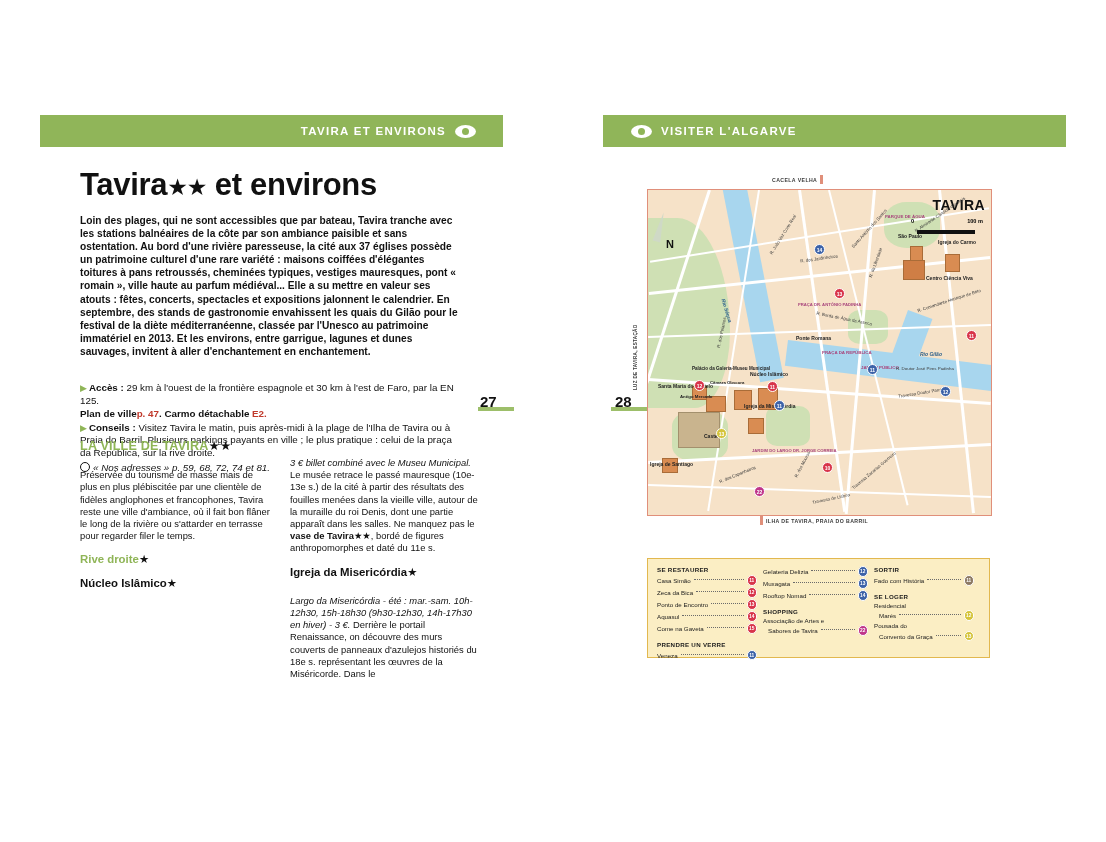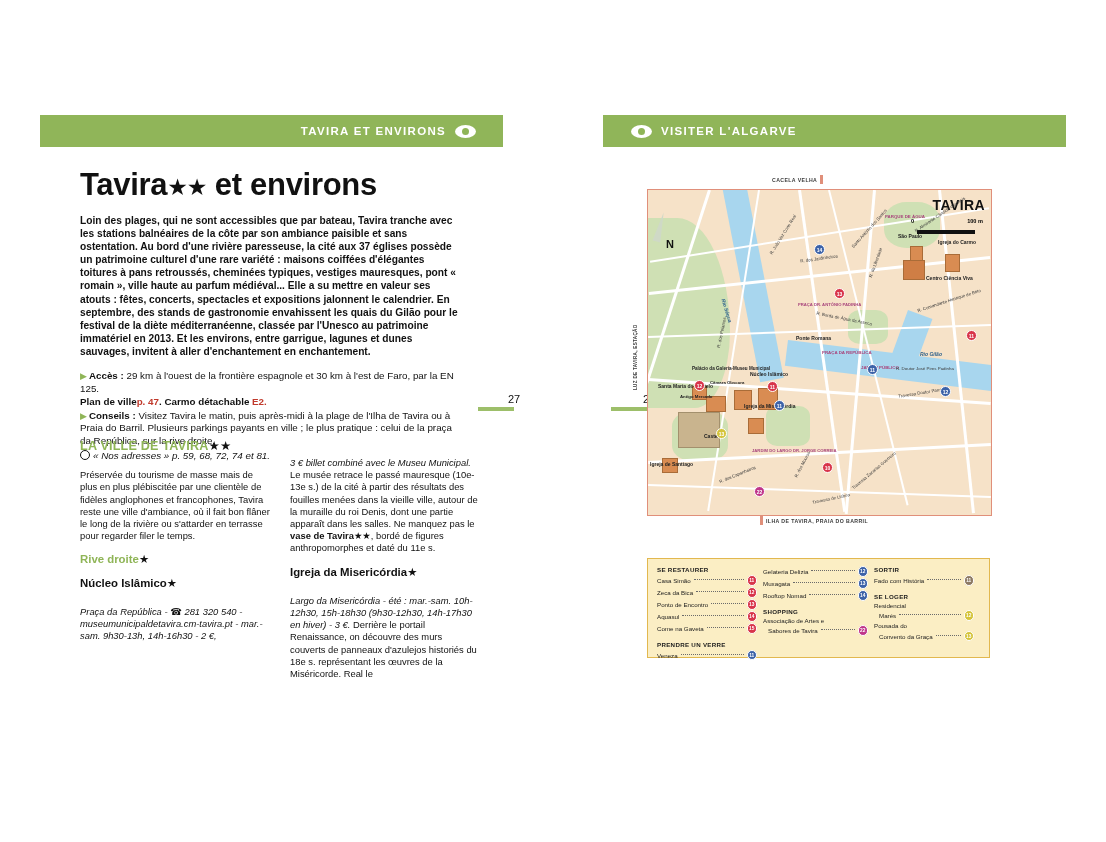--- a/index.html
+++ b/index.html
@@ -34,21 +34,21 @@
   h1.title{
     font-size:31px;font-weight:bold;color:#111;margin:20px 0 0 40px;
     letter-spacing:-0.3px;
   }
   h1.title .stars{font-size:23px;letter-spacing:-1px;}
 
   .intro{
     margin:11px 0 0 40px;width:380px;font-size:10.2px;line-height:13.1px;
     color:#111;font-weight:bold;text-align:left;
   }
-  .infoblock{margin:12px 0 0 40px;width:382px;font-size:9.8px;line-height:12.6px;color:#111;}
+  .infoblock{margin:24px 0 0 40px;width:382px;font-size:9.8px;line-height:12.6px;color:#111;}
   .infoblock p{margin:0 0 1px 0;}
   .tri{color:#8fb557;font-size:9px;margin-right:2px;}
   .lbl{font-weight:bold;}
   .red{color:#c0392b;font-weight:bold;}
   .ital{font-style:italic;}
   .circ-g{
     display:inline-block;width:8px;height:8px;border-radius:50%;
     border:1.4px solid #111;margin-right:3px;position:relative;top:1px;
   }
 
@@ -58,21 +58,21 @@
   .col h2{
     color:#8fb557;font-size:12.6px;font-weight:bold;margin:0 0 3px 0;letter-spacing:0.2px;
   }
   .col h3{color:#8fb557;font-size:11.4px;font-weight:bold;margin:11px 0 2px 0;}
   .col h4{color:#111;font-size:11.4px;font-weight:bold;margin:11px 0 2px 0;}
   .col p{margin:17px 0 4px 0;}
   .col .it{font-style:italic;}
   .blk{color:#111;}
 
   
-  .pagenum{position:absolute;font-size:11px;font-weight:normal;color:#111;margin-left:28px;}
+  .pagenum{position:absolute;font-size:15px;font-weight:bold;color:#111;}
   .pagebar{position:absolute;width:36px;height:4px;background:#9dbf6a;}
 
   
   .mapwrap{position:absolute;left:44px;top:60px;width:345px;height:340px;}
   .mapframe{
     position:absolute;left:0;top:14px;width:343px;height:325px;
     border:1.3px solid #e08f7a;background:#f6e2c8;overflow:hidden;
   }
   .cap-top{
     position:absolute;left:125px;top:0px;font-size:5.2px;font-weight:bold;
@@ -182,32 +182,31 @@
         <h2>
           <span>LA VILLE DE TAVIRA</span><span class="blk">★★</span>
         </h2>
         <p>Préservée du tourisme de masse mais de plus en plus plébiscitée par une clientèle de fidèles anglophones et francophones, Tavira reste une ville d'ambiance, où il fait bon flâner le long de la rivière ou s'attarder en terrasse pour regarder filer le temps.</p>
         <h3>
           <span>Rive droite</span><span class="blk">★</span>
         </h3>
         <h4>
           <span>Núcleo Islâmico</span><span>★</span>
         </h4>
-        <p class="it">Praça da República - ☎ 281 320 540 - museumunicipaldetavira.cm-tavira.pt - mar.-sam. 9h30-13h, 14h-16h30 - 2 €,</p>
       </div>
 
       <div class="col">
         <p>
           <span class="it">3 € billet combiné avec le Museu Municipal.</span><span> Le musée retrace le passé mauresque (10e-13e s.) de la cité à partir des résultats des fouilles menées dans la vieille ville, autour de la muraille du roi Denis, dont une partie apparaît dans les salles. Ne manquez pas le </span><b>vase de Tavira★★</b><span>, bordé de figures anthropomorphes et daté du 11e s.</span>
         </p>
         <h4>
           <span>Igreja da Misericórdia</span><span>★</span>
         </h4>
         <p>
-          <span class="it">Largo da Misericórdia - été : mar.-sam. 10h-12h30, 15h-18h30 (9h30-12h30, 14h-17h30 en hiver) - 3 €.</span><span> Derrière le portail Renaissance, on découvre des murs couverts de panneaux d'azulejos historiés du 18e s. représentant les œuvres de la Miséricorde. Real le</span>
+          <span class="it">Largo da Misericórdia - été : mar.-sam. 10h-12h30, 15h-18h30 (9h30-12h30, 14h-17h30 en hiver) - 3 €.</span><span> Derrière le portail Renaissance, on découvre des murs couverts de panneaux d'azulejos historiés du 18e s. représentant les œuvres de la Miséricorde. Dans le</span>
         </p>
       </div>
     </div>
 
     <div class="pagenum" style="left:440px;top:278px;">27</div>
     <div class="pagebar" style="left:438px;top:292px;"></div>
   </div>
 
   <div class="page-right">
 

